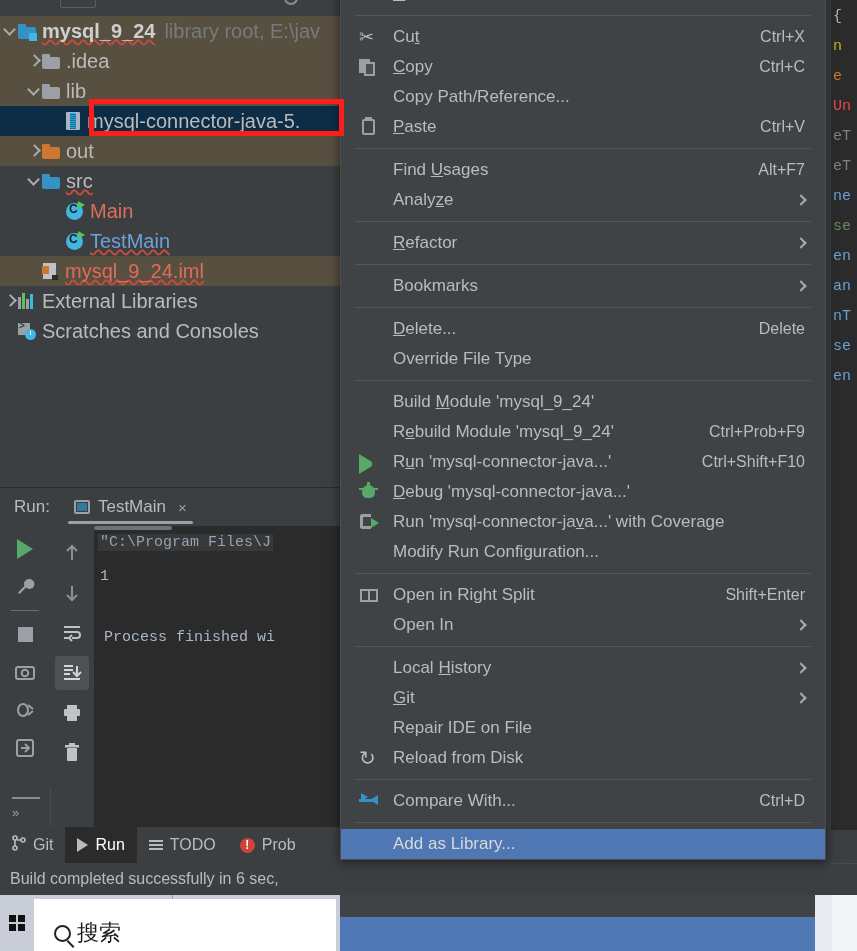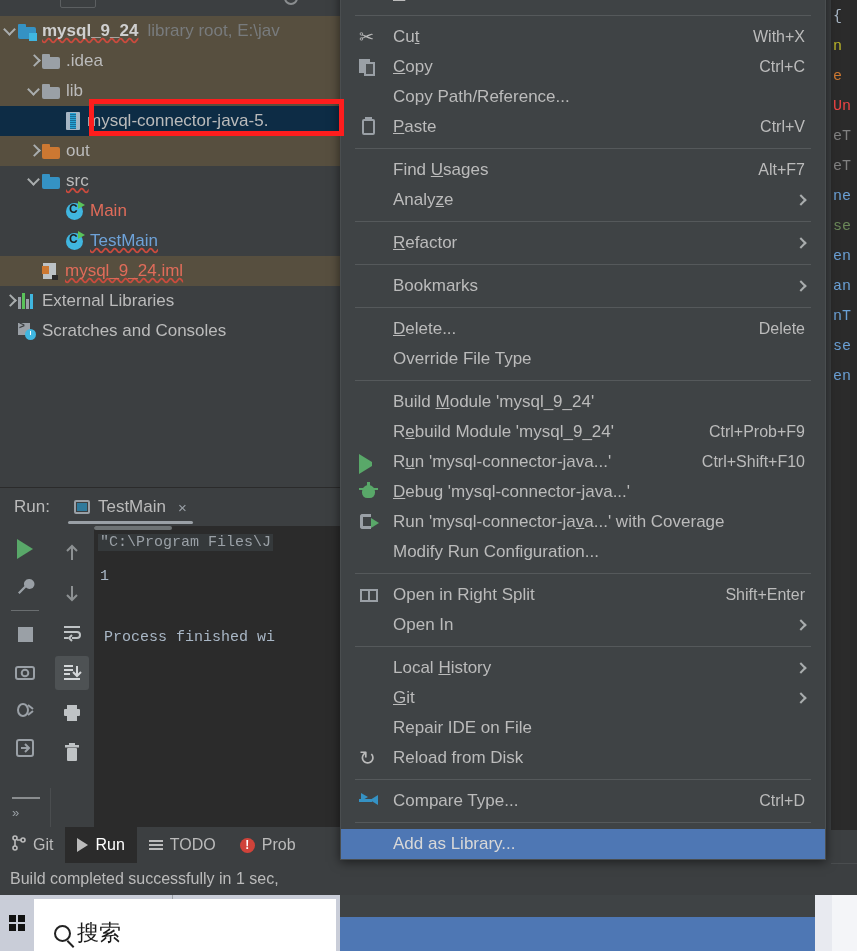--- a/index.html
+++ b/index.html
@@ -16,21 +16,21 @@
 
   .tb-strip { position:absolute; left:0; top:0; width:340px; height:16px; background:#3c3f41; }
   .tb-strip .ghost1 { position:absolute; left:60px; top:-10px; width:36px; height:18px;
      border:1px solid #5c5f61; border-radius:2px; }
   .tb-strip .ghost2 { position:absolute; left:130px; top:-8px; width:10px; height:12px; color:#8a8d8f; font-size:13px; }
   .tb-strip .ghost3 { position:absolute; right:42px; top:-9px; width:14px; height:14px; border:2px solid #8a8d8f; border-radius:50%; }
   .orange-mark { position:absolute; left:0; top:20px; width:3px; height:8px; background:#d9a23b; }
 
   .tree { position:absolute; left:0; top:16px; width:340px; }
   .trow { position:relative; height:30px; display:flex; align-items:center;
-          font-size:17px; color:#bbbbbb; white-space:nowrap; }
+          font-size:20px; color:#bbbbbb; white-space:nowrap; }
   .trow.hl   { background:#574f3f; }
   .trow.sel  { background:#0d2c45; }
   .twist { width:16px; height:16px; flex:0 0 16px; display:inline-block; position:relative; }
   .twist.r::before { content:""; position:absolute; left:4px; top:3px; width:7px; height:7px;
      border-right:2px solid #a9adae; border-bottom:2px solid #a9adae; transform:rotate(-45deg); }
   .twist.d::before { content:""; position:absolute; left:3px; top:2px; width:7px; height:7px;
      border-right:2px solid #a9adae; border-bottom:2px solid #a9adae; transform:rotate(45deg); }
 
   .folder { position:relative; width:18px; height:15px; flex:0 0 18px; margin-right:6px; }
   .folder i { position:absolute; left:0; top:3px; width:18px; height:12px; background:#9aa0a6; border-radius:1px 2px 2px 2px; }
@@ -447,21 +447,21 @@
           <i></i>
           <i></i>
         </span>
       <span>TODO</span>
     </div>
     <div class="sb-item">
       <span class="sb-prob">!</span>
       <span>Prob</span>
     </div>
   </div>
-  <div id="buildmsg">Build completed successfully in 1 sec,</div>
+  <div id="buildmsg">Build completed successfully in 6 sec,</div>
 
   <div id="editor-sliver">
     <div class="code" id="sliver-code">
         <div style="color: rgb(169, 183, 198);">{</div>
         <div style="color: rgb(169, 183, 198);"></div>
         <div style="color: rgb(187, 181, 41);">n</div>
         <div style="color: rgb(204, 120, 50);">e</div>
         <div style="color: #ef4444;">Un</div>
         <div style="color: rgb(128, 128, 128);">eT</div>
         <div style="color: rgb(128, 128, 128);">eT</div>
@@ -479,21 +479,21 @@
   </div>
 
   <div id="ctxmenu">
       <div class="mi">
         <span><span class="u">N</span>ew</span>
       </div>
       <div class="msep"></div>
       <div class="mi">
         <span class="mico ic-cut">✂</span>
         <span>Cu<span class="u">t</span></span>
-        <span class="acc">With+X</span>
+        <span class="acc">Ctrl+X</span>
       </div>
       <div class="mi">
         <span class="mico ic-copy">
           <b></b>
           <s></s>
         </span>
         <span><span class="u">C</span>opy</span>
         <span class="acc">Ctrl+C</span>
       </div>
       <div class="mi">
@@ -594,21 +594,21 @@
         <span class="mico ic-reload">↻</span>
         <span>Reload from Disk</span>
       </div>
       <div class="msep"></div>
       <div class="mi">
         <span class="mico ic-compare">
           <b></b>
           <s></s>
           <i></i>
         </span>
-        <span>Compare Type...</span>
+        <span>Compare With...</span>
         <span class="acc">Ctrl+D</span>
       </div>
       <div class="msep"></div>
       <div class="mi sel">
         <span>Add as Library...</span>
       </div>
     </div>
 
   <div class="redbox" id="redbox-jar"></div>
   <div class="redbox" id="redbox-lib"></div>

